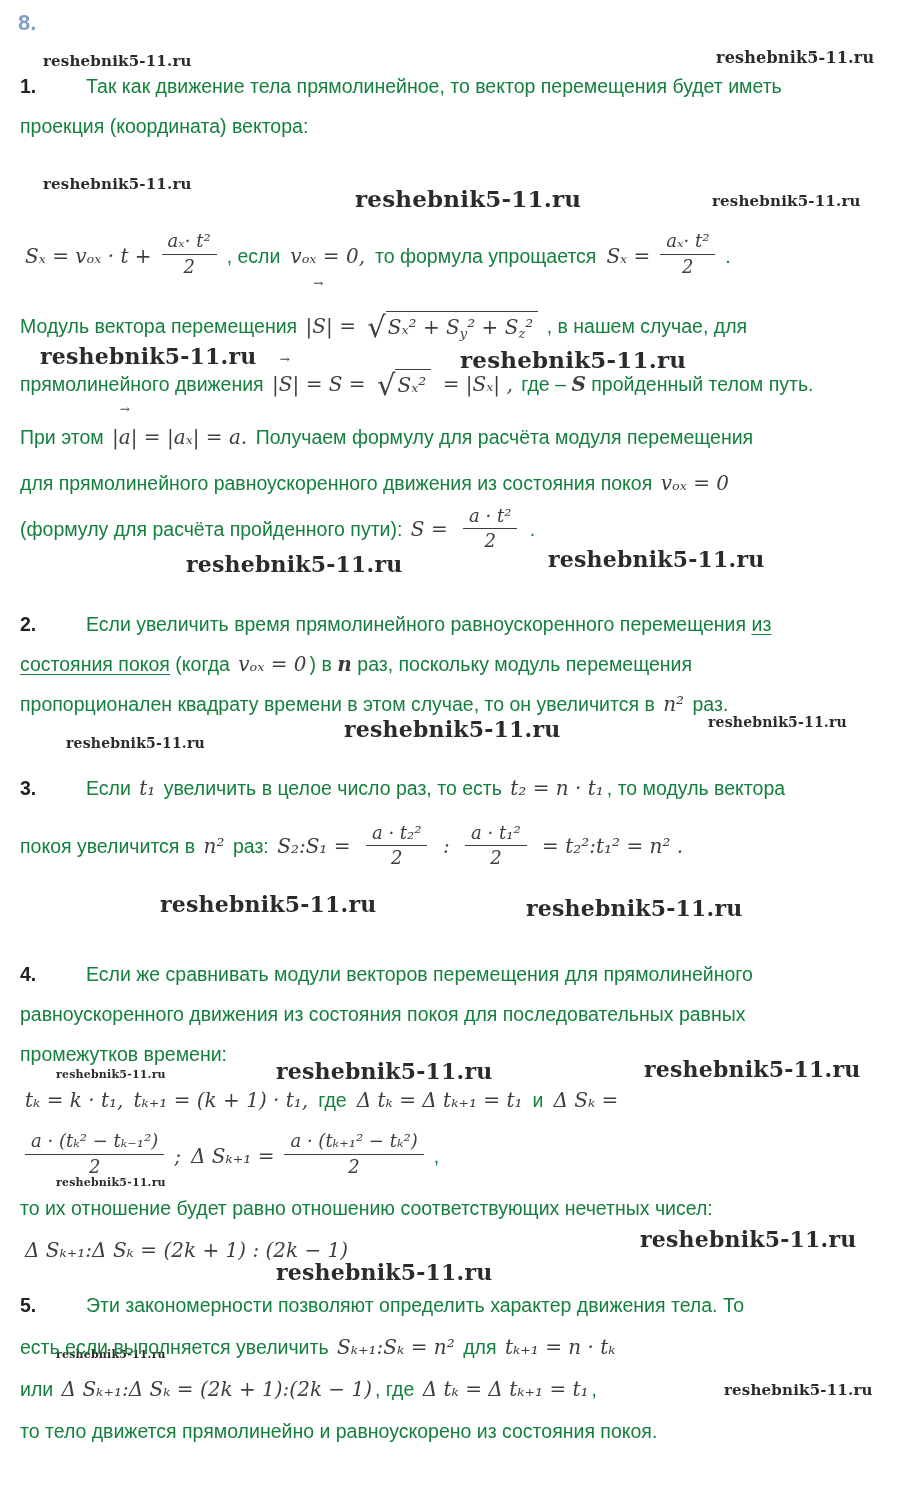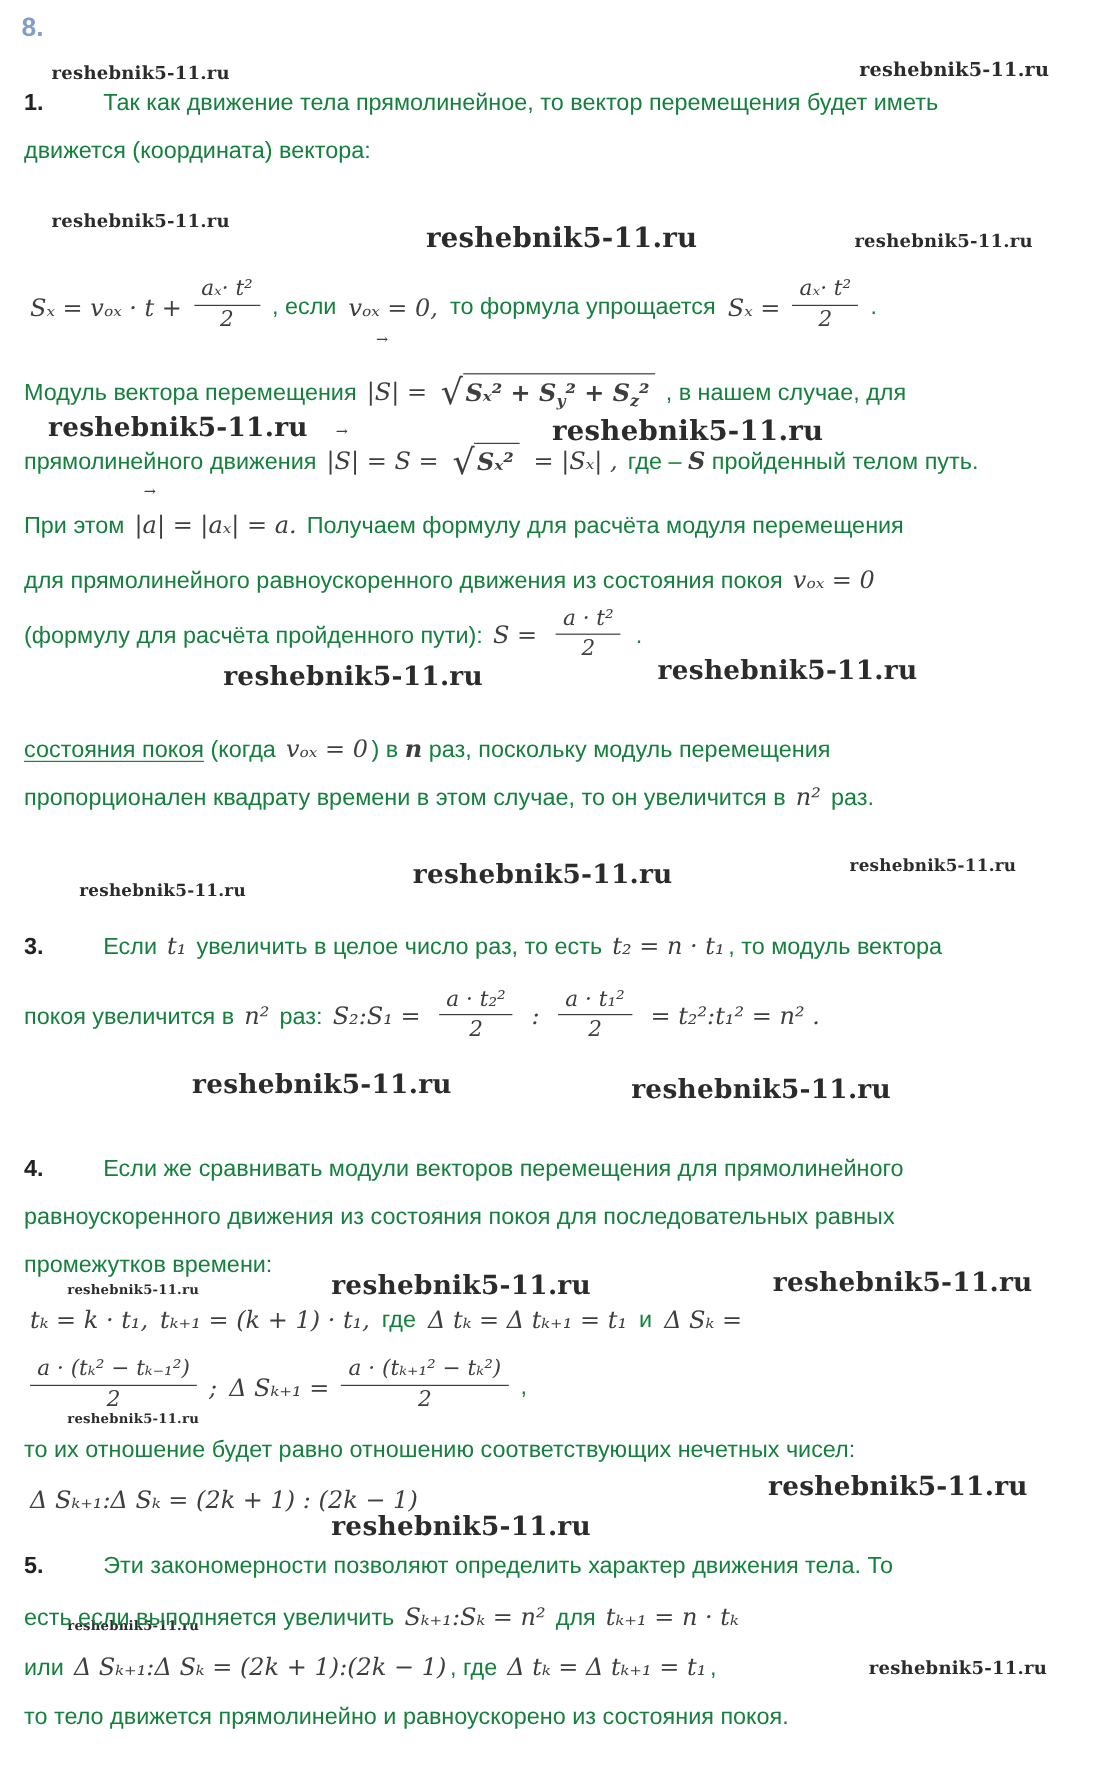--- a/index.html
+++ b/index.html
@@ -28,21 +28,21 @@
     display:inline-flex; flex-direction:column; align-items:center; vertical-align:middle;
     font-family:"DejaVu Serif","Liberation Serif",serif; font-style:italic;
     font-size:18px; line-height:1.25; margin:0 7px; transform:translateY(-2px);
   }
   .fnum { padding:0 6px 1px; border-bottom:1.5px solid #3e3e3e; }
   .fden { padding-top:1px; }
   .sqrt { display:inline-flex; vertical-align:middle; margin:0 3px; }
   .rsign { font-style:normal; font-size:29px; line-height:1.15; align-self:flex-end;
            font-family:"DejaVu Sans",sans-serif; color:#3e3e3e; }
   .rbody { border-top:1.6px solid #3e3e3e; padding:2px 5px 0 2px; align-self:flex-start;
-           font-family:"DejaVu Serif","Liberation Serif",serif; font-style:italic; font-size:20px; line-height:1.35;font-weight:bold; }
+           font-family:"DejaVu Serif","Liberation Serif",serif; font-style:italic; font-size:20px; line-height:1.35; }
   .vec { position:relative; display:inline-block; font-family:"DejaVu Serif","Liberation Serif",serif; font-style:italic; }
   .varr { position:absolute; left:1px; top:-11px; font-size:12px; font-style:normal; line-height:1; }
   sub { font-size:13px; vertical-align:-4px; font-style:italic; }
   .frow { display:flex; align-items:center; font-size:19.5px; }
   .frow > * { margin:0 5px; }
 </style>
 </head>
 <body>
 
 <div class="page">
@@ -70,21 +70,21 @@
   <span class="wm" style="left:640px;top:1226px;font-size:22px">reshebnik5-11.ru</span>
   <span class="wm" style="left:276px;top:1259px;font-size:22px">reshebnik5-11.ru</span>
   <span class="wm" style="left:56px;top:1348px;font-size:11px">reshebnik5-11.ru</span>
   <span class="wm" style="left:724px;top:1381px;font-size:15px">reshebnik5-11.ru</span>
 
   <div class="blk" style="top:66px">
     <div class="line">
       <span class="num">1.</span><span class="t">Так как движение тела прямолинейное, то вектор перемещения будет иметь</span>
     </div>
     <div class="line">
-      <span class="t">движется (координата) вектора:</span>
+      <span class="t">проекция (координата) вектора:</span>
     </div>
   </div>
 
   <div class="blk frow" style="top:224px;height:64px">
     <span class="m">Sₓ = vₒₓ · t +</span>
     <span class="frac">
         <span class="fnum">aₓ· t²</span>
         <span class="fden">2</span>
       </span>
     <span class="t">, если</span>
@@ -140,20 +140,24 @@
       <span class="m">S =</span>
       <span class="frac">
           <span class="fnum">a · t²</span>
           <span class="fden">2</span>
         </span>
       <span class="t">.</span>
     </div>
   </div>
 
   <div class="blk" style="top:604px">
+    <div class="line">
+      <span class="num">2.</span><span class="t">Если увеличить время прямолинейного равноускоренного перемещения</span>
+      <span class="t ul">из</span>
+    </div>
     <div class="line">
       <span class="t ul">состояния покоя</span>
       <span class="t">(когда</span>
       <span class="m">vₒₓ = 0</span><span class="t">) в</span>
       <span class="bi">n</span>
       <span class="t">раз, поскольку модуль перемещения</span>
     </div>
     <div class="line">
       <span class="t">пропорционален квадрату времени в этом случае, то он увеличится в</span>
       <span class="m">n²</span>

